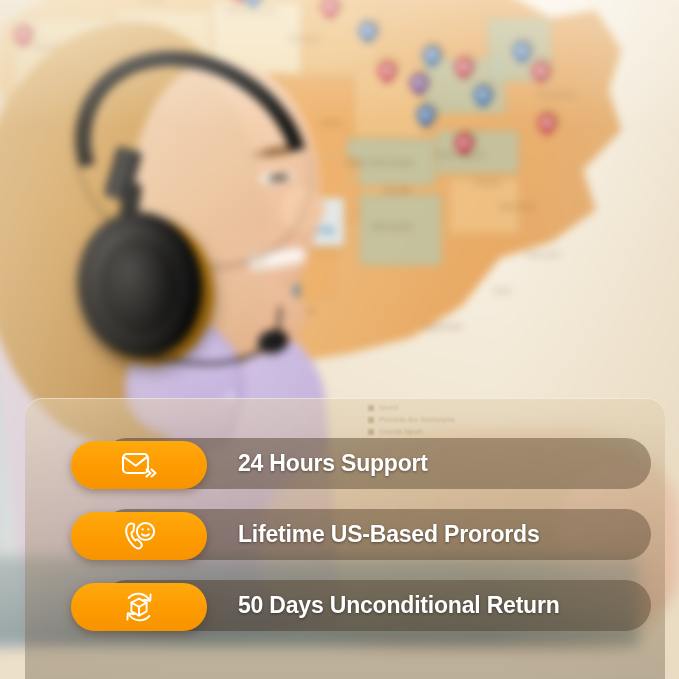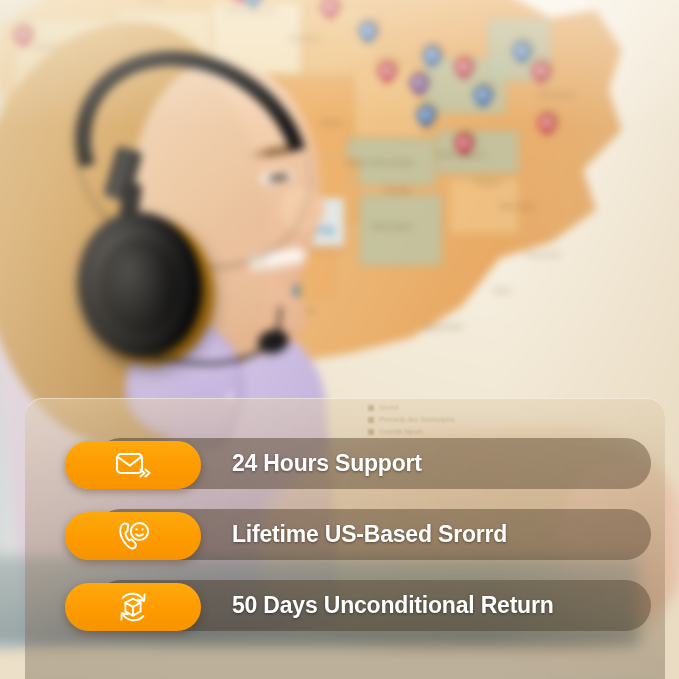--- a/index.html
+++ b/index.html
@@ -467,20 +467,21 @@
     top: 40px;
     width: 640px;
     display: flex;
     flex-direction: column;
     gap: 27px;
   }
 
   .feature-row {
     position: relative;
     height: 44px;
+    margin-left: 6px;
   }
   .row-bar {
     position: absolute;
     left: 70px;
     top: 0;
     right: 14px;
     height: 51px;
     border-radius: 26px;
     background: linear-gradient(90deg, rgba(60,44,26,.46) 0%, rgba(72,54,32,.42) 45%, rgba(66,50,30,.38) 100%);
   }
@@ -677,21 +678,21 @@
                        C14.8 29.1 17.6 30.4 19.4 28.8 C21 27.4 21.2 25.3 19.8 23.6
                        L17.6 21.2 C16.6 20.1 15.1 20.3 14.2 21.4 C11.6 19 10.1 16
                        10.6 13.3 C12 13.1 12.9 11.8 12.6 10.4 Z"></path>
               <circle cx="24.5" cy="12.5" r="8.6"></circle>
               <circle cx="21.6" cy="10.4" r="1.15" fill="#ffffff" stroke="none"></circle>
               <circle cx="27.4" cy="10.4" r="1.15" fill="#ffffff" stroke="none"></circle>
               <path d="M20.9 15.2 C22.4 17.3 26.6 17.3 28.1 15.2"></path>
             </svg>
           </span>
         </div>
-        <div class="row-label">Lifetime US-Based Srorrd</div>
+        <div class="row-label">Lifetime US-Based Prorords</div>
       </div>
 
       <div class="feature-row">
         <div class="row-bar"></div>
         <div class="row-pill">
           <span>
             <svg width="36" height="36" viewBox="0 0 36 36" fill="none" stroke="#ffffff" stroke-width="1.9" stroke-linecap="round" stroke-linejoin="round">
               <path d="M28.6 11.4 A13 13 0 0 0 7.6 9.0"></path>
               <path d="M29.6 5.4 L29.2 11.8 L23.0 10.8"></path>
               <path d="M7.4 24.6 A13 13 0 0 0 28.4 27.0"></path>

